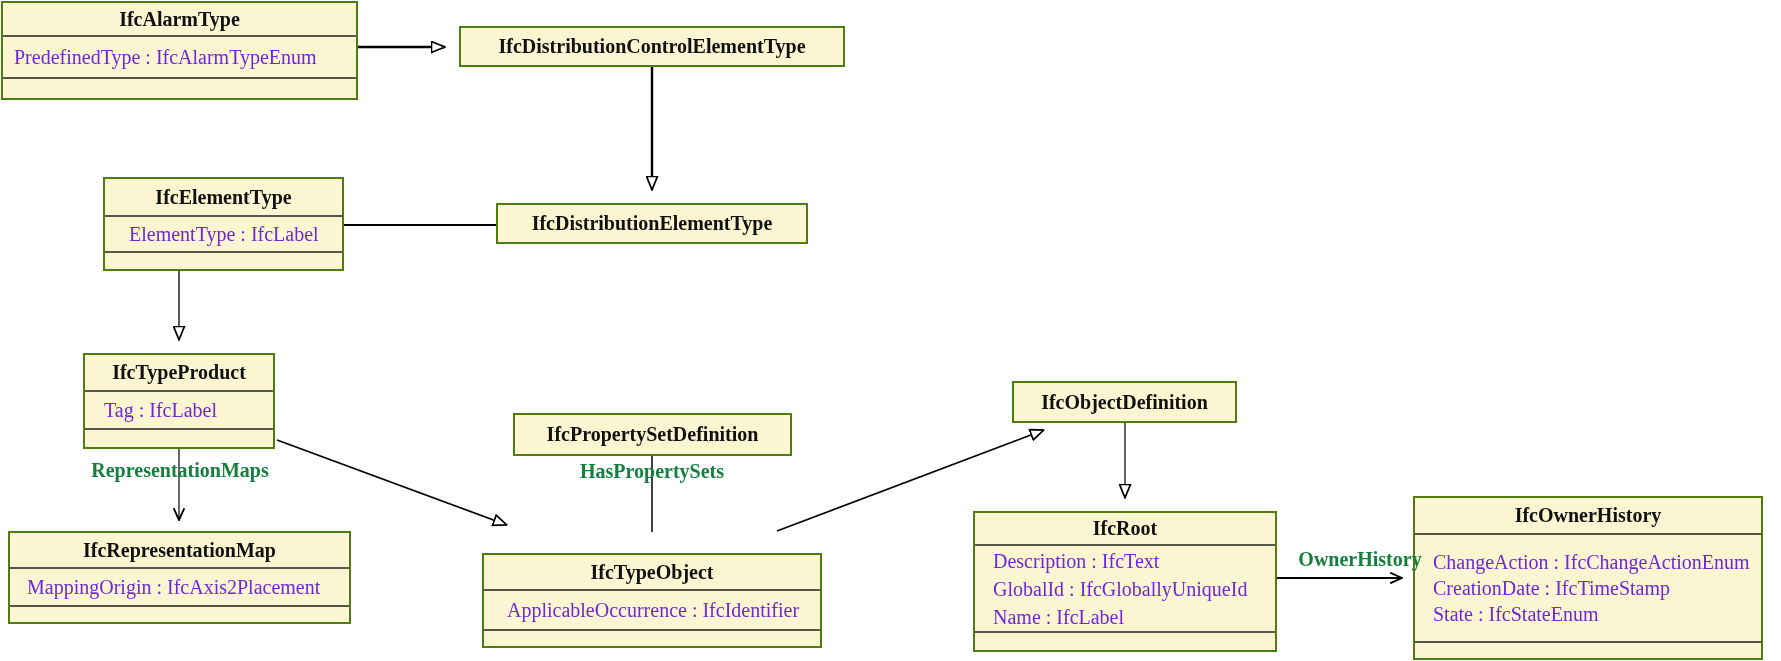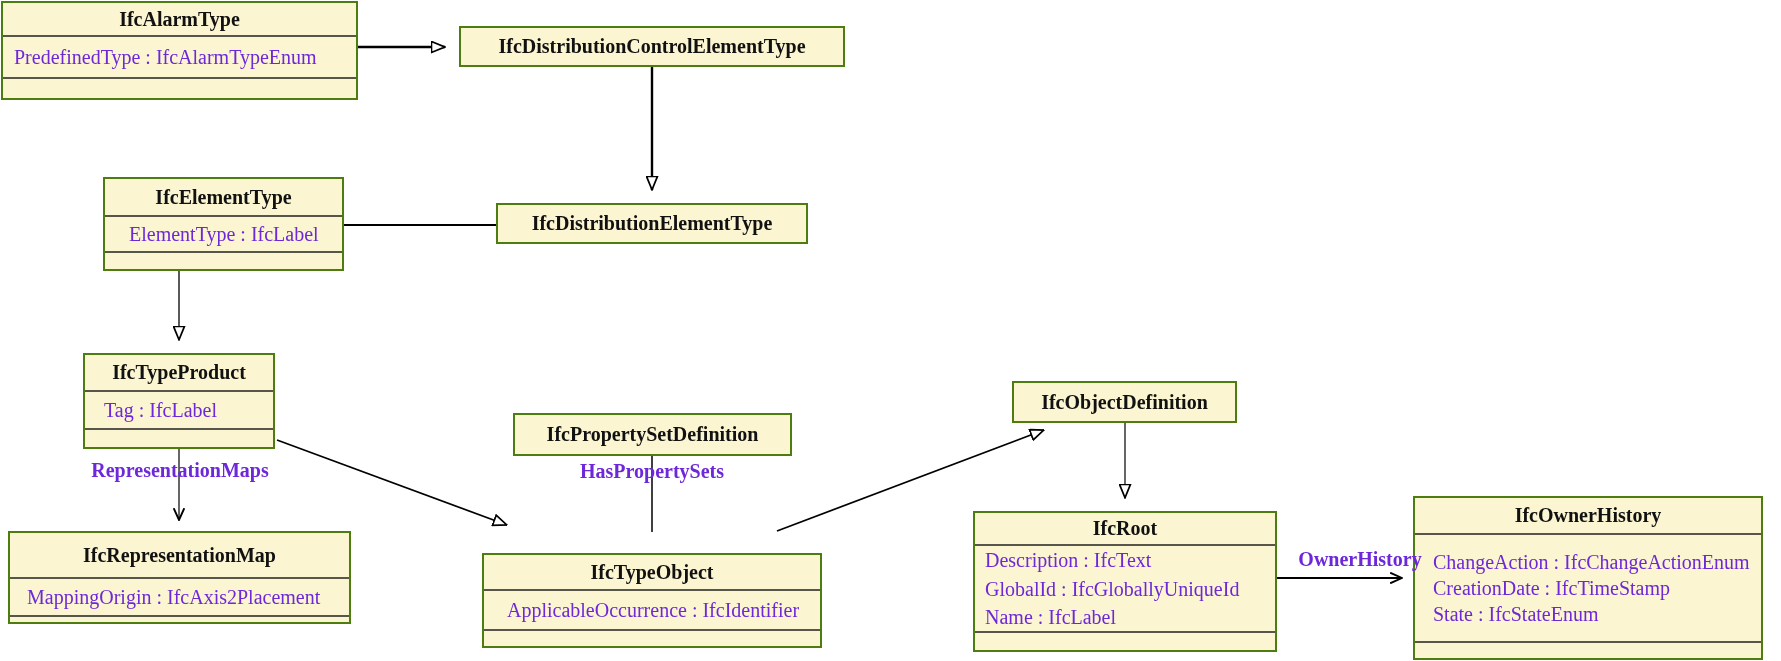--- a/index.html
+++ b/index.html
@@ -32,21 +32,21 @@
     display:flex;flex-direction:column;justify-content:center;
     white-space:nowrap;
   }
   .uml-empty{
     border-top:2px solid #57564B;
     flex:1 1 auto;
   }
   .edge-label{
     position:absolute;
     transform:translate(-50%,-50%);
-    font-size:20px;font-weight:bold;color:#6d28d9;
+    font-size:20px;font-weight:bold;color:#15803d;
     white-space:nowrap;
     line-height:1;
   }
 </style>
 </head>
 <body>
 
 <div id="diagram">
 
   <svg id="edge-lines" width="1781" height="661" viewBox="0 0 1781 661">
@@ -104,38 +104,38 @@
 
   <div class="uml-class" style="left:513px;top:381px;width:279px;height:43px;margin-top:32px;">
     <div class="uml-title" style="flex:1 1 auto;">IfcPropertySetDefinition</div>
   </div>
 
   <div class="uml-class" style="left:1012px;top:381px;width:225px;height:42px;">
     <div class="uml-title" style="flex:1 1 auto;">IfcObjectDefinition</div>
   </div>
 
   <div class="uml-class" style="left:8px;top:531px;width:343px;height:93px;">
-    <div class="uml-title" style="height:44px;">IfcRepresentationMap</div>
+    <div class="uml-title" style="height:34px;">IfcRepresentationMap</div>
     <div class="uml-attrs" style="height:36px;padding-left:17px;">
       <div>MappingOrigin : IfcAxis2Placement</div>
     </div>
     <div class="uml-empty"></div>
   </div>
 
   <div class="uml-class" style="left:482px;top:553px;width:340px;height:95px;">
     <div class="uml-title" style="height:34px;">IfcTypeObject</div>
     <div class="uml-attrs" style="height:38px;padding-left:23px;">
       <div>ApplicableOccurrence : IfcIdentifier</div>
     </div>
     <div class="uml-empty"></div>
   </div>
 
   <div class="uml-class" style="left:973px;top:511px;width:304px;height:141px;">
     <div class="uml-title" style="height:31px;">IfcRoot</div>
-    <div class="uml-attrs" style="height:85px;padding-left:10px;line-height:28px;justify-content:space-between;">
+    <div class="uml-attrs" style="height:85px;padding-left:18px;line-height:28px;">
       <div>Description : IfcText</div>
       <div>GlobalId : IfcGloballyUniqueId</div>
       <div>Name : IfcLabel</div>
     </div>
     <div class="uml-empty"></div>
   </div>
 
   <div class="uml-class" style="left:1413px;top:496px;width:350px;height:164px;">
     <div class="uml-title" style="height:35px;">IfcOwnerHistory</div>
     <div class="uml-attrs" style="height:106px;padding-left:18px;line-height:26px;">

